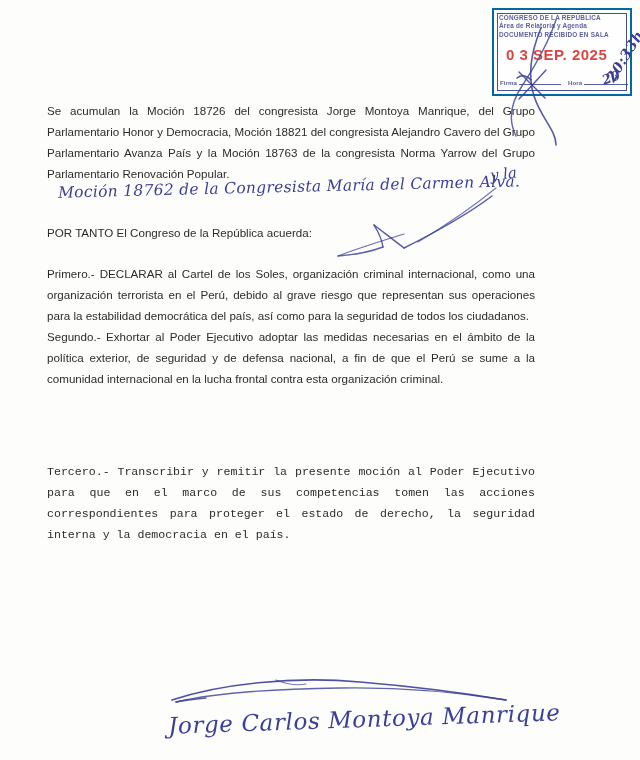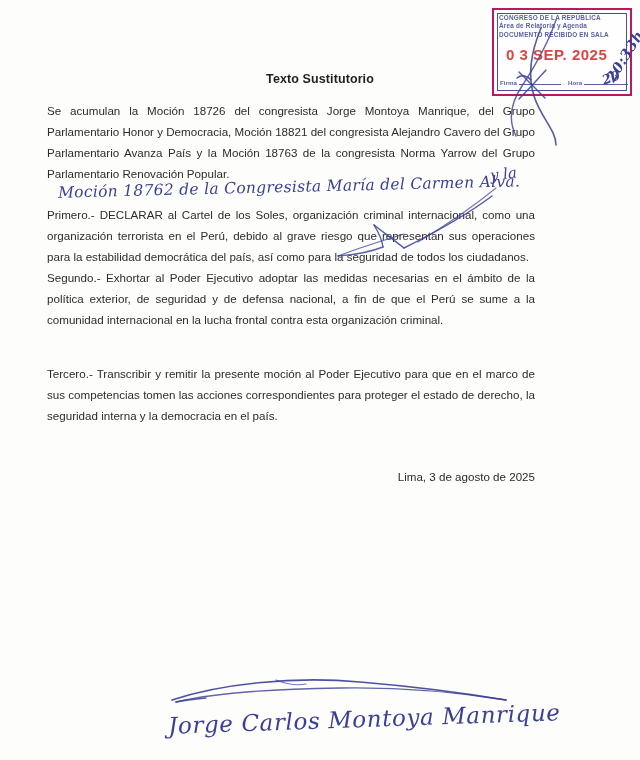--- a/index.html
+++ b/index.html
@@ -18,21 +18,21 @@
     overflow: hidden;
     color: #2a2a2a;
   }
   
   .stamp {
     position: absolute;
     left: 492px;
     top: 8px;
     width: 140px;
     height: 88px;
-    border: 2px solid #be185d;
+    border: 2px solid #0369a1;
     box-sizing: border-box;
     background: rgba(255,255,255,0.55);
   }
   .stamp-inner {
     position: absolute;
     left: 3px; top: 3px; right: 3px; bottom: 3px;
     border: 1px solid #4a4f99;
   }
   .stamp-head {
     position: absolute;
@@ -126,21 +126,21 @@
     text-align: justify;
     font-size: 11.6px;
     line-height: 21px;
     color: #2c2c2c;
     margin: 0;
   }
   .p-accum { width: 488px; }
   .p-portanto { margin-top: 38px; }
   .p-primero  { margin-top: 20px; }
   .p-segundo  { }
-  .p-tercero  { margin-top: 33px; }
+  .p-tercero  { margin-top: 72px; font-family: Liberation Mono, monospace; }
   .place-date {
     margin-top: 44px;
     text-align: right;
     font-size: 11.6px;
     color: #2c2c2c;
   }
 
   
   .ins-yla {
     position: absolute;
@@ -188,28 +188,27 @@
       <div>DOCUMENTO RECIBIDO EN SALA</div>
     </div>
     <div class="stamp-date">0 3 SEP. 2025</div>
     <div class="stamp-firma">Firma</div>
     <div class="stamp-hora">Hora</div>
   </div>
 
   <div class="hand hand-time">20:33h</div>
   <div class="hand hand-hora-val">20</div>
 
-  <div class="title">Texto Sustitutorio</div>
 
   <div class="doc">
     <p class="para p-accum">Se acumulan la Moción 18726 del congresista Jorge Montoya Manrique, del Grupo Parlamentario Honor y Democracia, Moción 18821 del congresista Alejandro Cavero del Grupo Parlamentario Avanza País  y la Moción 18763  de la congresista Norma Yarrow del Grupo Parlamentario Renovación Popular.</p>
+    <p class="para p-portanto">POR TANTO El Congreso de la República acuerda:</p>
     <p class="para p-primero">Primero.- DECLARAR al Cartel de los Soles, organización criminal internacional, como una organización terrorista en el Perú, debido al grave riesgo que representan sus operaciones para la estabilidad democrática del país, así como para la seguridad de todos los ciudadanos.</p>
     <p class="para p-segundo">Segundo.- Exhortar al Poder Ejecutivo adoptar las medidas necesarias en el ámbito de la política exterior, de seguridad y de defensa nacional, a fin de que el Perú se sume a la comunidad internacional en la lucha frontal contra esta organización criminal.</p>
     <p class="para p-tercero">Tercero.- Transcribir y remitir la presente moción al Poder Ejecutivo para que en el marco de sus competencias tomen las acciones correspondientes para proteger el estado de derecho, la seguridad interna y la democracia en el país.</p>
-    <div class="place-date">Lima, 3 de agosto de 2025</div>
   </div>
 
   <div class="hand ins-yla">y la</div>
   <div class="hand ins-line2">Moción 18762 de la Congresista María del Carmen Alva.</div>
   <div class="hand sig-name">Jorge Carlos Montoya Manrique</div>
 
   <svg class="ink" viewBox="0 0 640 760">
     <g fill="none" stroke="#3b3f96" stroke-linecap="round">
 
       <path d="M541 28 C531 52 527 74 534 96 C541 118 556 130 556 145" stroke-width="1.6" opacity="0.85"></path>

